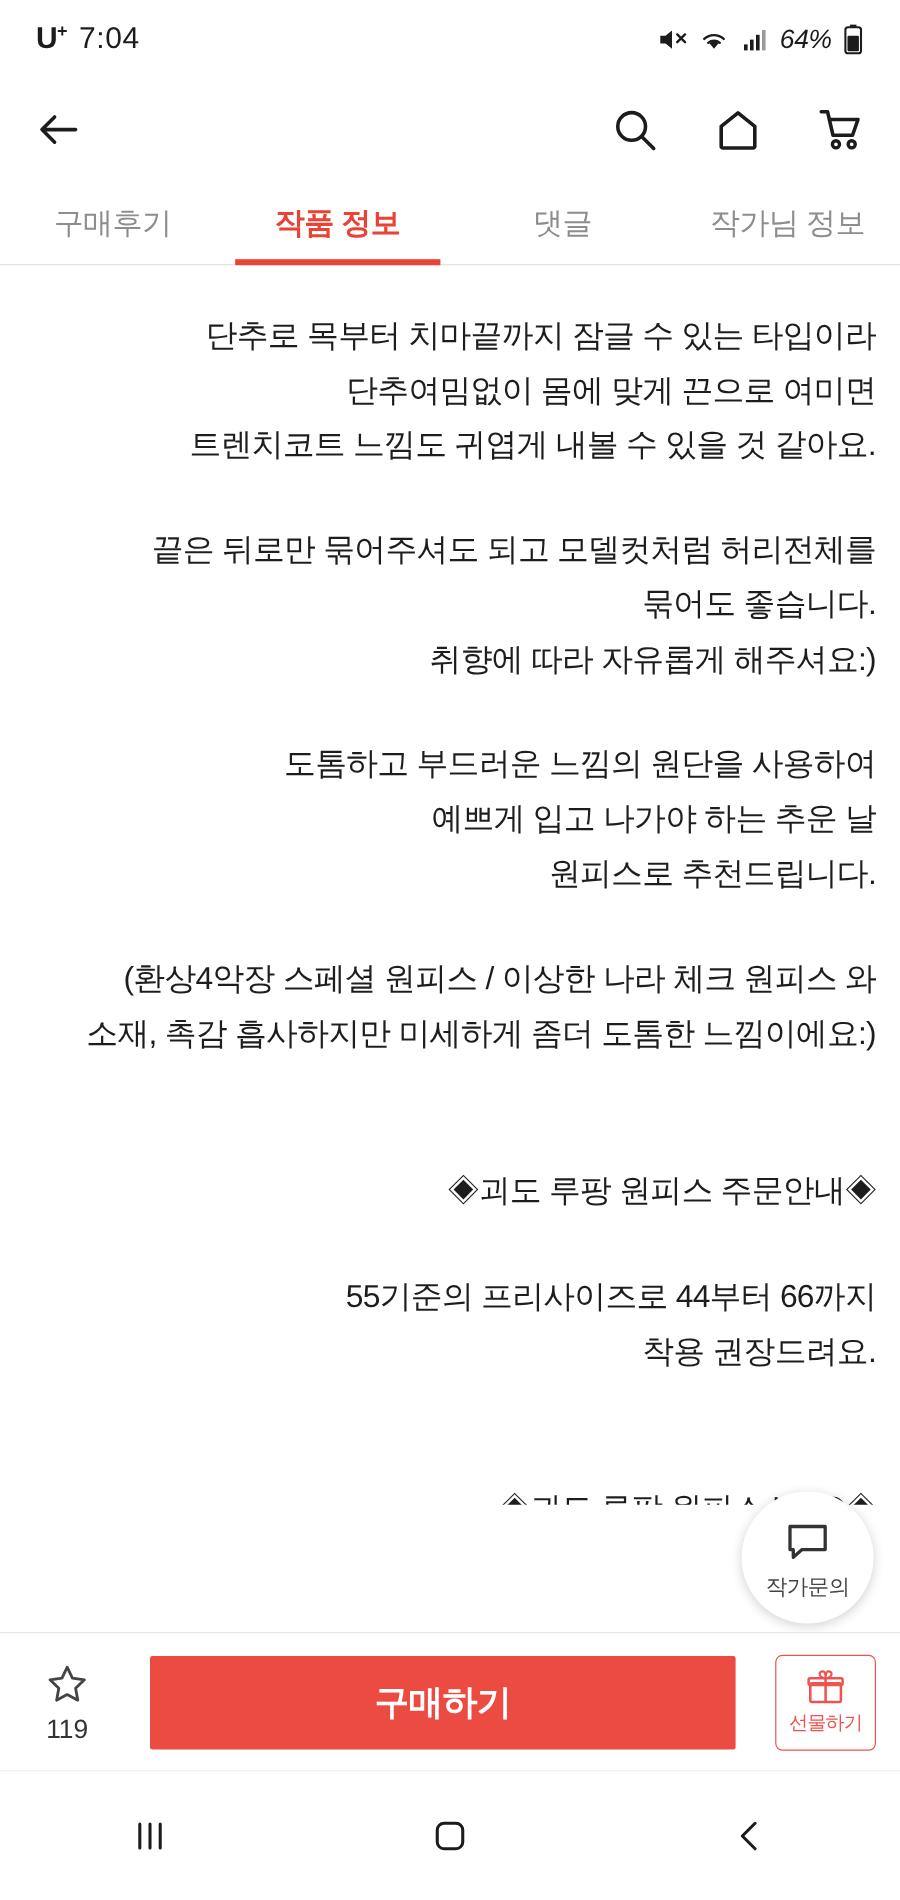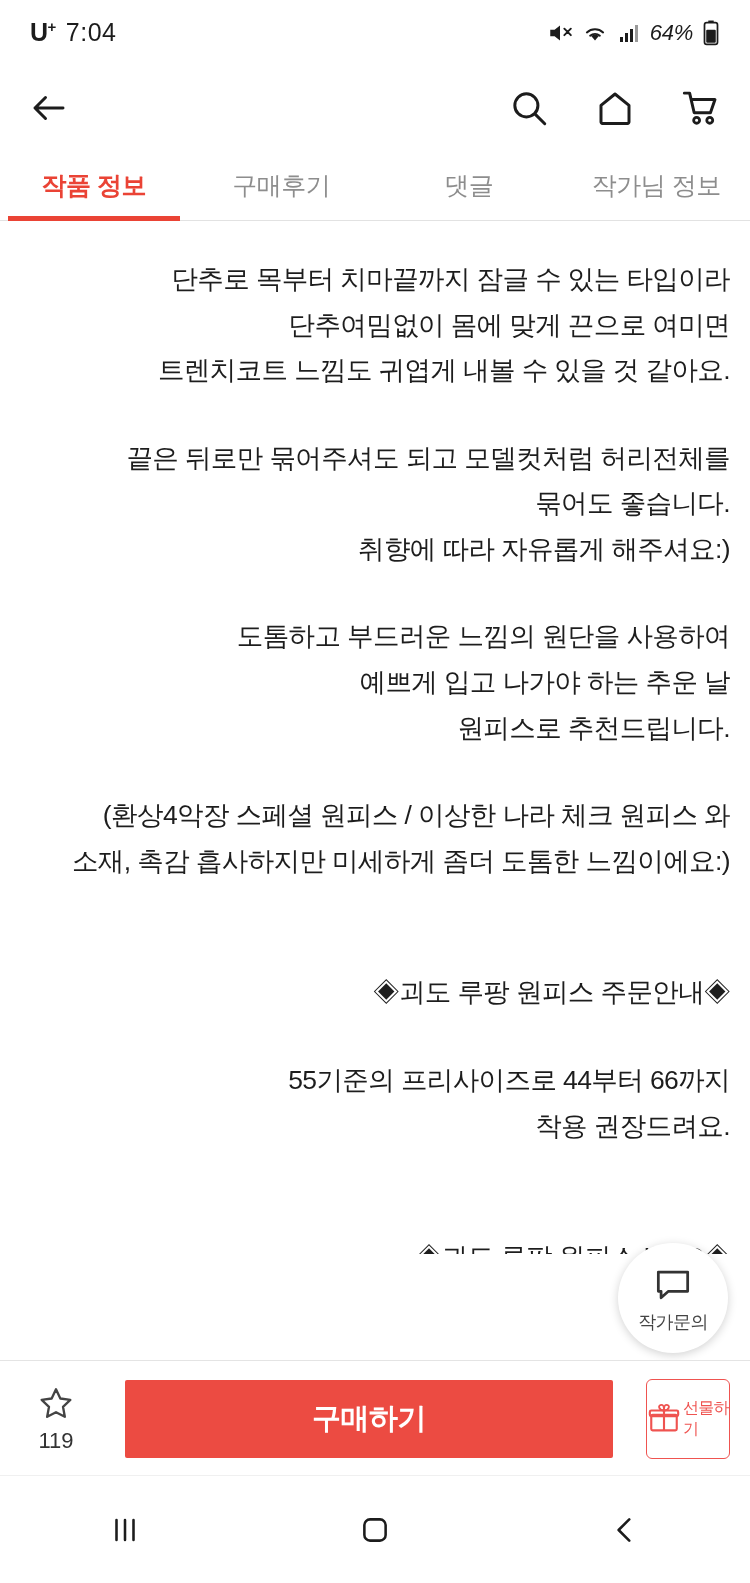--- a/index.html
+++ b/index.html
@@ -196,20 +196,21 @@
     display: flex;
     align-items: center;
     justify-content: center;
   }
   .gift-button {
     width: 82px;
     height: 78px;
     border: 1px solid #ef5350;
     border-radius: 6px;
     display: flex;
+    flex-direction: column;
     align-items: center;
     justify-content: center;
     gap: 2px;
     background: #ffffff;
   }
   .gift-label {
     font-size: 16px;
     color: #ef5350;
     letter-spacing: -0.8px;
   }
@@ -297,22 +298,22 @@
       <svg width="42" height="42" viewBox="0 0 24 24">
           <path d="M2.5 3.5h3l2.6 11.2h9.3L20 7.2H7.1" fill="none" stroke="#1c1c1c" stroke-width="1.7" stroke-linecap="round" stroke-linejoin="round"></path>
           <circle cx="9.5" cy="19" r="1.7" fill="none" stroke="#1c1c1c" stroke-width="1.6"></circle>
           <circle cx="17" cy="19" r="1.7" fill="none" stroke="#1c1c1c" stroke-width="1.6"></circle>
         </svg>
     </span>
   </div>
 </div>
 
 <div class="tabs">
+  <div class="tab">구매후기</div>
   <div class="tab active">작품 정보</div>
-  <div class="tab">구매후기</div>
   <div class="tab">댓글</div>
   <div class="tab">작가님 정보</div>
 </div>
 
 <div class="content">
   <p class="para">단추로 목부터 치마끝까지 잠글 수 있는 타입이라
 단추여밈없이 몸에 맞게 끈으로 여미면
 트렌치코트 느낌도 귀엽게 내볼 수 있을 것 같아요.</p>
   <div class="spacer"></div>
   <p class="para">끝은 뒤로만 묶어주셔도 되고 모델컷처럼 허리전체를

